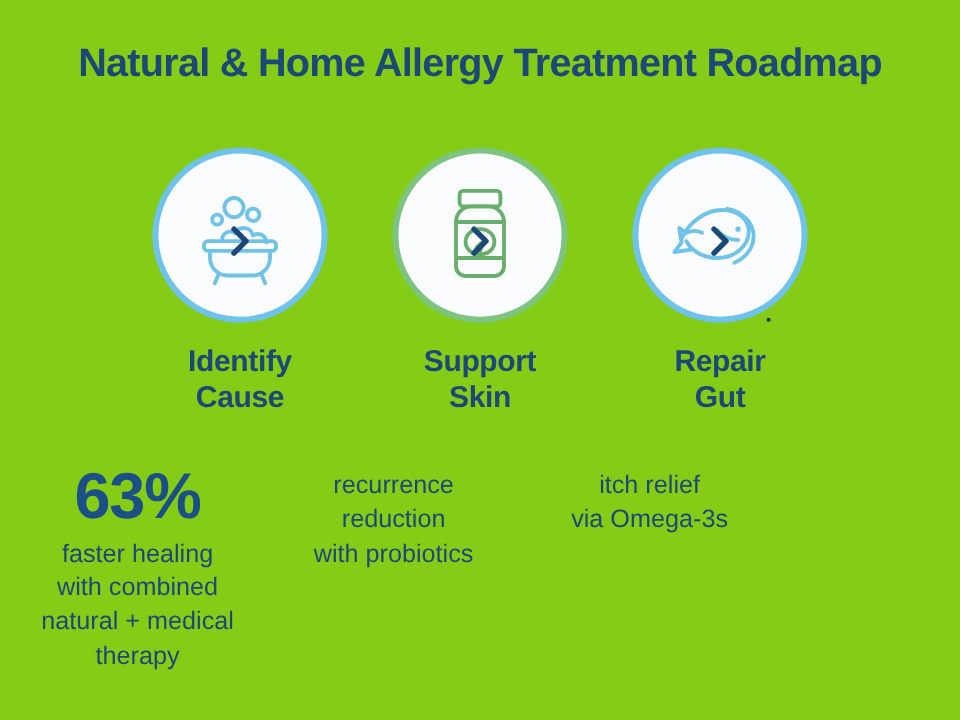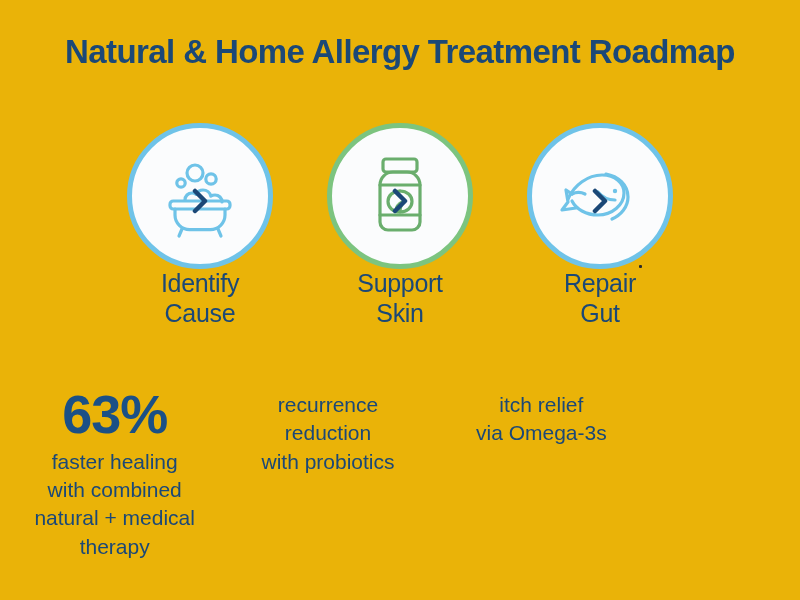--- a/index.html
+++ b/index.html
@@ -2,21 +2,21 @@
 <html><head>
 <meta charset="utf-8">
 <style>
   * { margin:0; padding:0; box-sizing:border-box; }
   html, body {
     width:800px; height:600px;
     background:#fafbfc;
     font-family:"Liberation Sans", sans-serif;
     overflow:hidden;
   }
-  .page { position:relative; width:800px; height:600px; background:#eab308; }
+  .page { position:relative; width:800px; height:600px; background:#84cc16; }
 
   
   .title {
     position:absolute; left:0; top:33px; width:800px;
     text-align:center;
     font-size:33px; font-weight:700; letter-spacing:-0.6px;
     color:#1b4877;
     white-space:nowrap;
   }
 
@@ -32,42 +32,42 @@
   .circle {
     width:146px; height:146px; border-radius:50%;
     border:5px solid #6fc3e8;
     background:#fbfcfd;
     display:flex; align-items:center; justify-content:center;
   }
   .circle.green { border-color:#7cc47f; }
   .circle svg { display:block; }
 
   .step-label {
-    text-align:center;
-    font-size:25px; font-weight:400; line-height:1.18;
+    margin-top:18px; text-align:center;
+    font-size:25px; font-weight:700; line-height:1.18;
     color:#1b4877; letter-spacing:-0.3px;
     white-space:pre-line;
   }
 
   
   .chevron {
     position:absolute; top:186px;
     width:22px; height:30px;
     display:flex; align-items:center; justify-content:center;
     color:#1b4877;
   }
   .chevron svg { display:block; }
   .chev1 { left:189px; }
   .chev2 { left:389px; }
   .chev3 { left:589px; }
 
   
   .stats {
     position:absolute; left:0; top:386px; width:648px;
-    display:flex; justify-content:flex-end; padding-left:8px;
+    display:flex; justify-content:flex-start; padding-left:8px;
   }
   .stat { width:230px; text-align:center; }
   .stat-number {
     font-size:54px; font-weight:700; color:#1b5086;
     line-height:1.05; letter-spacing:-1px;
   }
   .stat-desc {
     margin-top:5px;
     font-size:21px; font-weight:400; line-height:1.35;
     color:#1b4877;

